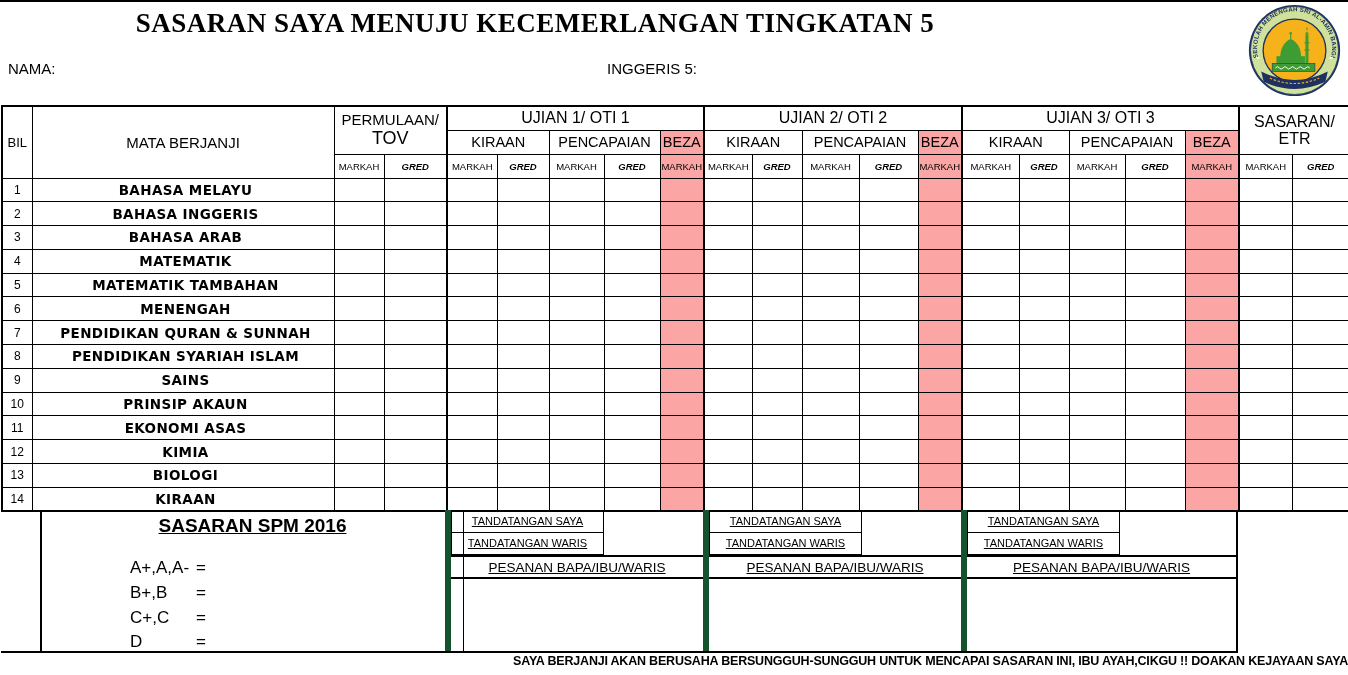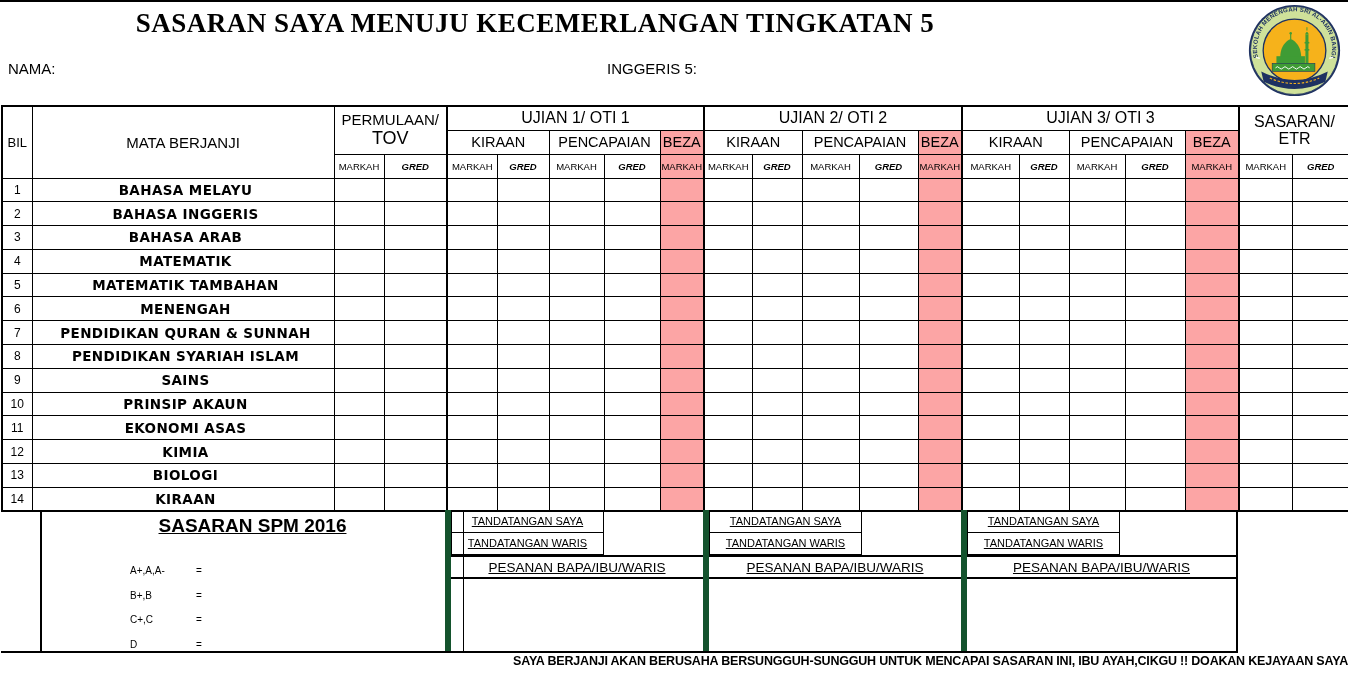--- a/index.html
+++ b/index.html
@@ -37,21 +37,21 @@
   .br2{border-right:2px solid #000 !important;}
   .bil-cell{font-size:12px;text-align:center;}
   .subj-cell{font-size:13.5px;font-weight:bold;padding-left:5px !important;letter-spacing:.4px;
     font-family:"DejaVu Sans",sans-serif;text-align:center;}
 
   
   .bottom{position:absolute;top:510px;left:1px;width:1346px;height:143px;}
   .b-sasaran{position:absolute;left:0;top:0;width:424px;height:143px;border-left:2px solid #000;border-right:1.5px solid #000;margin-left:39px;}
   .b-sasaran .spm-title{margin-top:5px;text-align:center;font-size:19px;font-weight:bold;text-decoration:underline;}
   .grades{position:absolute;left:88px;top:48px;}
-  .grade-row{display:flex;height:24.8px;align-items:center;font-size:10px;}
+  .grade-row{display:flex;height:24.8px;font-size:17px;}
   .grade-row .glabel{width:66px;}
   .sig-area{position:absolute;left:444px;top:0;width:793px;height:143px;display:flex;}
   .sig-section{position:relative;height:143px;border-left:6px solid #14532d;display:flex;flex-direction:column;text-decoration:underline;}
   .sig-section:nth-of-type(1){width:258px;}
   .sig-section:nth-of-type(2){width:258px;}
   .sig-section:nth-of-type(3){width:277px;border-right:2px solid #000;}
   .sig-row{height:22.5px;}
   .sig-label{width:153px;height:100%;border:1px solid #000;border-top:none;display:flex;align-items:center;justify-content:center;font-size:11px;}
   .pesanan-head{height:24px;border-top:2.5px solid #000;border-bottom:2.5px solid #000;display:flex;align-items:center;justify-content:center;font-size:13.5px;}
   .msg-box{flex:1;}

